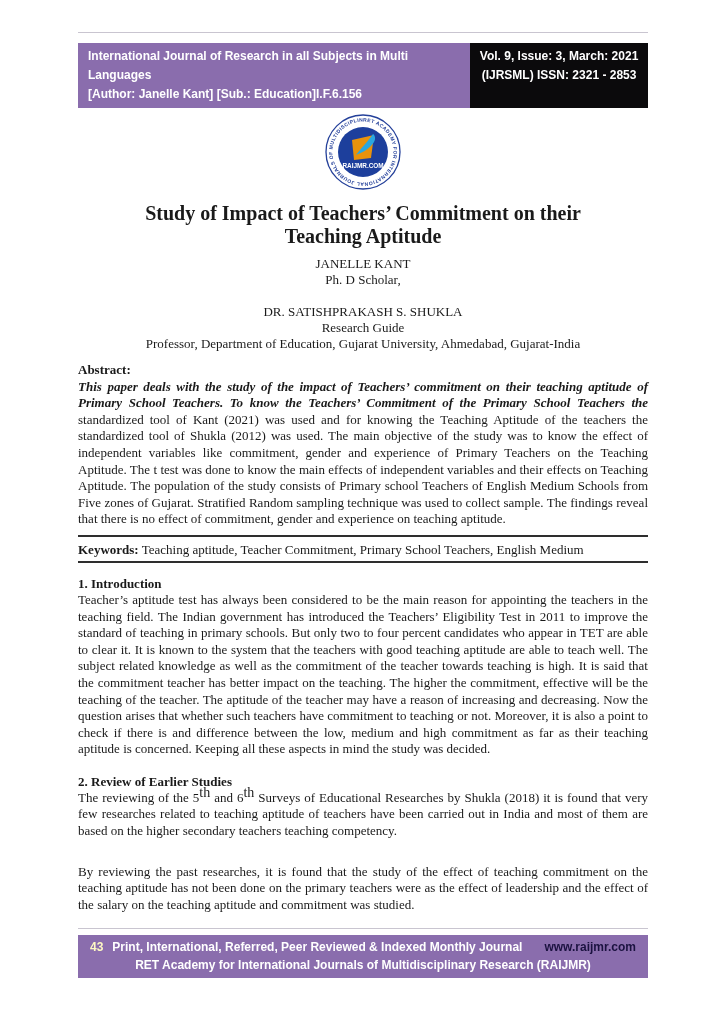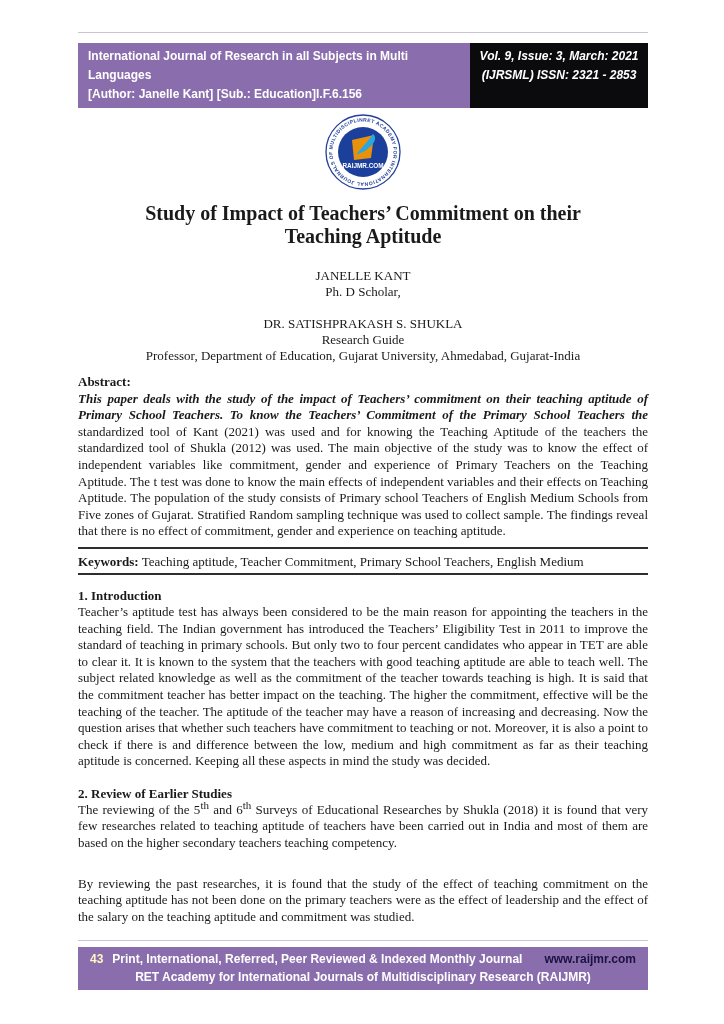--- a/index.html
+++ b/index.html
@@ -6,45 +6,45 @@
   html, body { width: 724px; background: #ffffff; }
   body { height: 1024px; overflow: hidden; font-family: "Liberation Serif", serif; color: #1a1a1a; }
   .page { width: 724px; height: 1024px; padding: 0 76px 0 78px; position: relative; }
 
   .faint-rule { height: 1px; background: #c9c5d0; }
   .top-rule { margin-top: 32px; }
 
   
   .header-band { display: flex; margin-top: 10px; font-family: "Liberation Sans", sans-serif; font-weight: bold; font-size: 12px; line-height: 19px; color: #ffffff; }
   .header-left { width: 442px; background: #8a6dad; padding: 4px 8px 4px 10px; }
-  .header-right { width: 200px; background: #0b0a0c; padding: 4px 6px; text-align: center; font-style: italic; }
+  .header-right { width: 200px; background: #0b0a0c; padding: 4px 6px; text-align: center; }
 
   
   .logo-wrap { width: 76px; margin: 6px auto 0 auto; }
 
   
   .title { font-size: 20px; line-height: 23px; font-weight: bold; text-align: center; margin: 8px auto 0 auto; max-width: 500px; }
-  .authors { text-align: center; margin-top: 20px; font-size: 13px; line-height: 16px; }
+  .authors { text-align: center; margin-top: 8px; font-size: 13px; line-height: 16px; }
   .author-block + .author-block { margin-top: 16px; }
 
   
   .abstract { margin-top: 10px; font-size: 13px; line-height: 16.6px; }
   .abstract-label { font-weight: bold; }
   .abstract-text { text-align: justify; }
   .abstract-italic { font-style: italic; font-weight: bold; }
 
   .dark-rule { height: 2px; background: #2e2e2e; margin-top: 7px; }
   .keywords { padding: 4px 0 3px 0; font-size: 13px; line-height: 17px; }
   .keywords-label { font-weight: bold; }
 
   .section-heading { font-size: 13px; font-weight: bold; margin-top: 13px; }
   .para { font-size: 13px; line-height: 16.6px; text-align: justify; }
   .para + .para { margin-top: 24px; }
   .section + .section { margin-top: 16px; }
-  sup { font-size: 11px; line-height: 0; }
+  sup { font-size: 14px; line-height: 0; }
 
   
   .pre-footer-rule { margin-top: 15px; }
   .footer-band { margin-top: 6px; background: #8a6dad; font-family: "Liberation Sans", sans-serif; font-weight: bold; font-size: 12px; line-height: 18px; color: #ffffff; padding: 3px 12px 4px 12px; }
   .footer-line1 { display: flex; align-items: baseline; }
   .footer-page-num { color: #fef9c3; margin-right: 9px; }
   .footer-journal { flex: 1; }
   .footer-site { color: #1b1240; }
   .footer-line2 { text-align: center; }
 </style>

